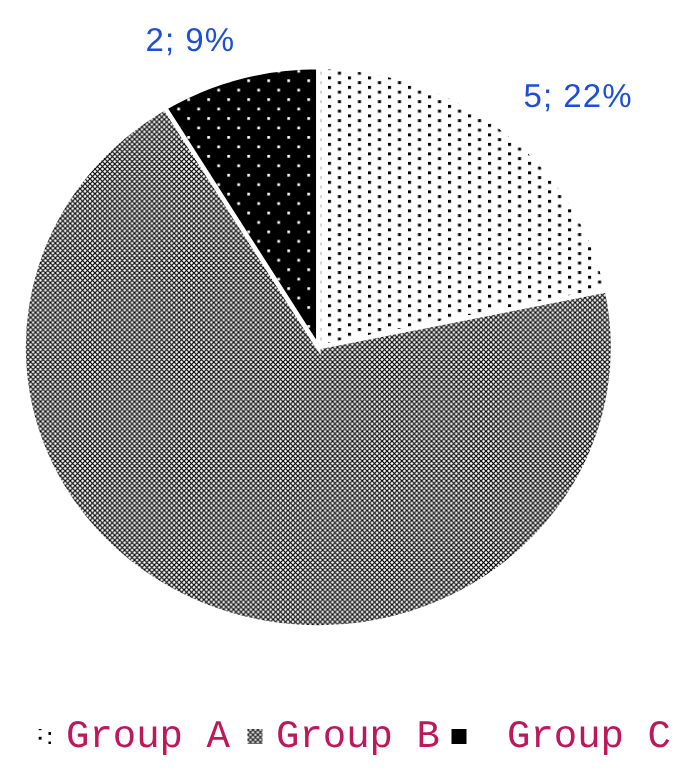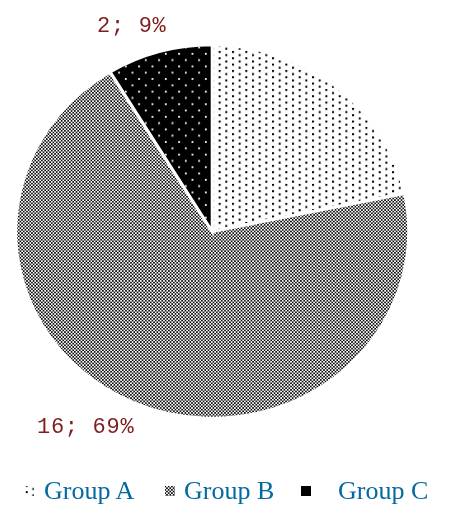--- a/index.html
+++ b/index.html
@@ -1,27 +1,27 @@
 <!DOCTYPE html>
 <html><head>
 <meta charset="utf-8">
 <style>
   html,body{margin:0;padding:0;}
   body{width:450px;height:516px;background:#ffffff;overflow:hidden;
        font-family:"Liberation Sans", sans-serif;}
   .page{position:relative;width:450px;height:516px;background:#fff;}
   svg.pie{position:absolute;left:0;top:0;}
-  .dlabel{position:absolute;font-family:Liberation Mono, monospace;
-          font-size:22px;letter-spacing:0.7px;color:#7f1d1d;white-space:nowrap;
+  .dlabel{position:absolute;font-family:Liberation Sans, sans-serif;
+          font-size:22px;letter-spacing:0.7px;color:#1d4ed8;white-space:nowrap;
           transform:translateZ(0);}
   .legend{position:absolute;left:0;top:470px;width:450px;height:46px;}
   .legend-item{position:absolute;top:0;height:46px;opacity:0.999;}
   .legend-marker{position:absolute;top:15.8px;width:10px;height:10px;}
-  .legend-label{position:absolute;top:0;font-family:Liberation Serif, serif;
-                font-size:26px;color:#0369a1;white-space:nowrap;line-height:42px;
+  .legend-label{position:absolute;top:0;font-family:Liberation Mono, monospace;
+                font-size:26px;color:#be185d;white-space:nowrap;line-height:42px;
                 transform:translateZ(0);}
 </style>
 </head>
 <body>
 
 <div class="page">
 
   <svg width="0" height="0" style="position:absolute">
     <defs>
       <pattern id="pAL" width="13" height="6.3" patternUnits="userSpaceOnUse" patternTransform="translate(1.8,-1.1)">
@@ -57,21 +57,21 @@
       </pattern>
     </defs>
     <g>
       <path fill="url(#pA)" stroke="#ffffff" stroke-width="3.0" d="M 212.2 231.5 L 212.2 44.7 A 196.5 186.8 0 0 1 404.6 193.5 Z"></path>
       <path fill="url(#pB)" stroke="#ffffff" stroke-width="3.0" d="M 212.2 231.5 L 404.6 193.5 A 196.5 186.8 0 1 1 110.1 71.9 Z"></path>
       <path fill="url(#pC)" stroke="#ffffff" stroke-width="3.0" d="M 212.2 231.5 L 110.1 71.9 A 196.5 186.8 0 0 1 212.2 44.7 Z"></path>
     </g>
   </svg>
 
   <div class="dlabel" style="left:97px;top:14px;">2; 9%</div>
-  <div class="dlabel" style="left:37px;top:415px;">16; 69%</div>
+  <div class="dlabel" style="left:349px;top:51px;">5; 22%</div>
 
   <div class="legend">
     <div class="legend-item" style="left:0;">
       <svg class="legend-marker" style="left:24px;" viewBox="0 0 10 10">
         <rect width="10" height="10" fill="url(#pAL)"></rect>
       </svg>
       <span class="legend-label" style="left:44px;">Group A</span>
     </div>
     <div class="legend-item" style="left:0;">
       <svg class="legend-marker" style="left:165px;" viewBox="0 0 10 10">

